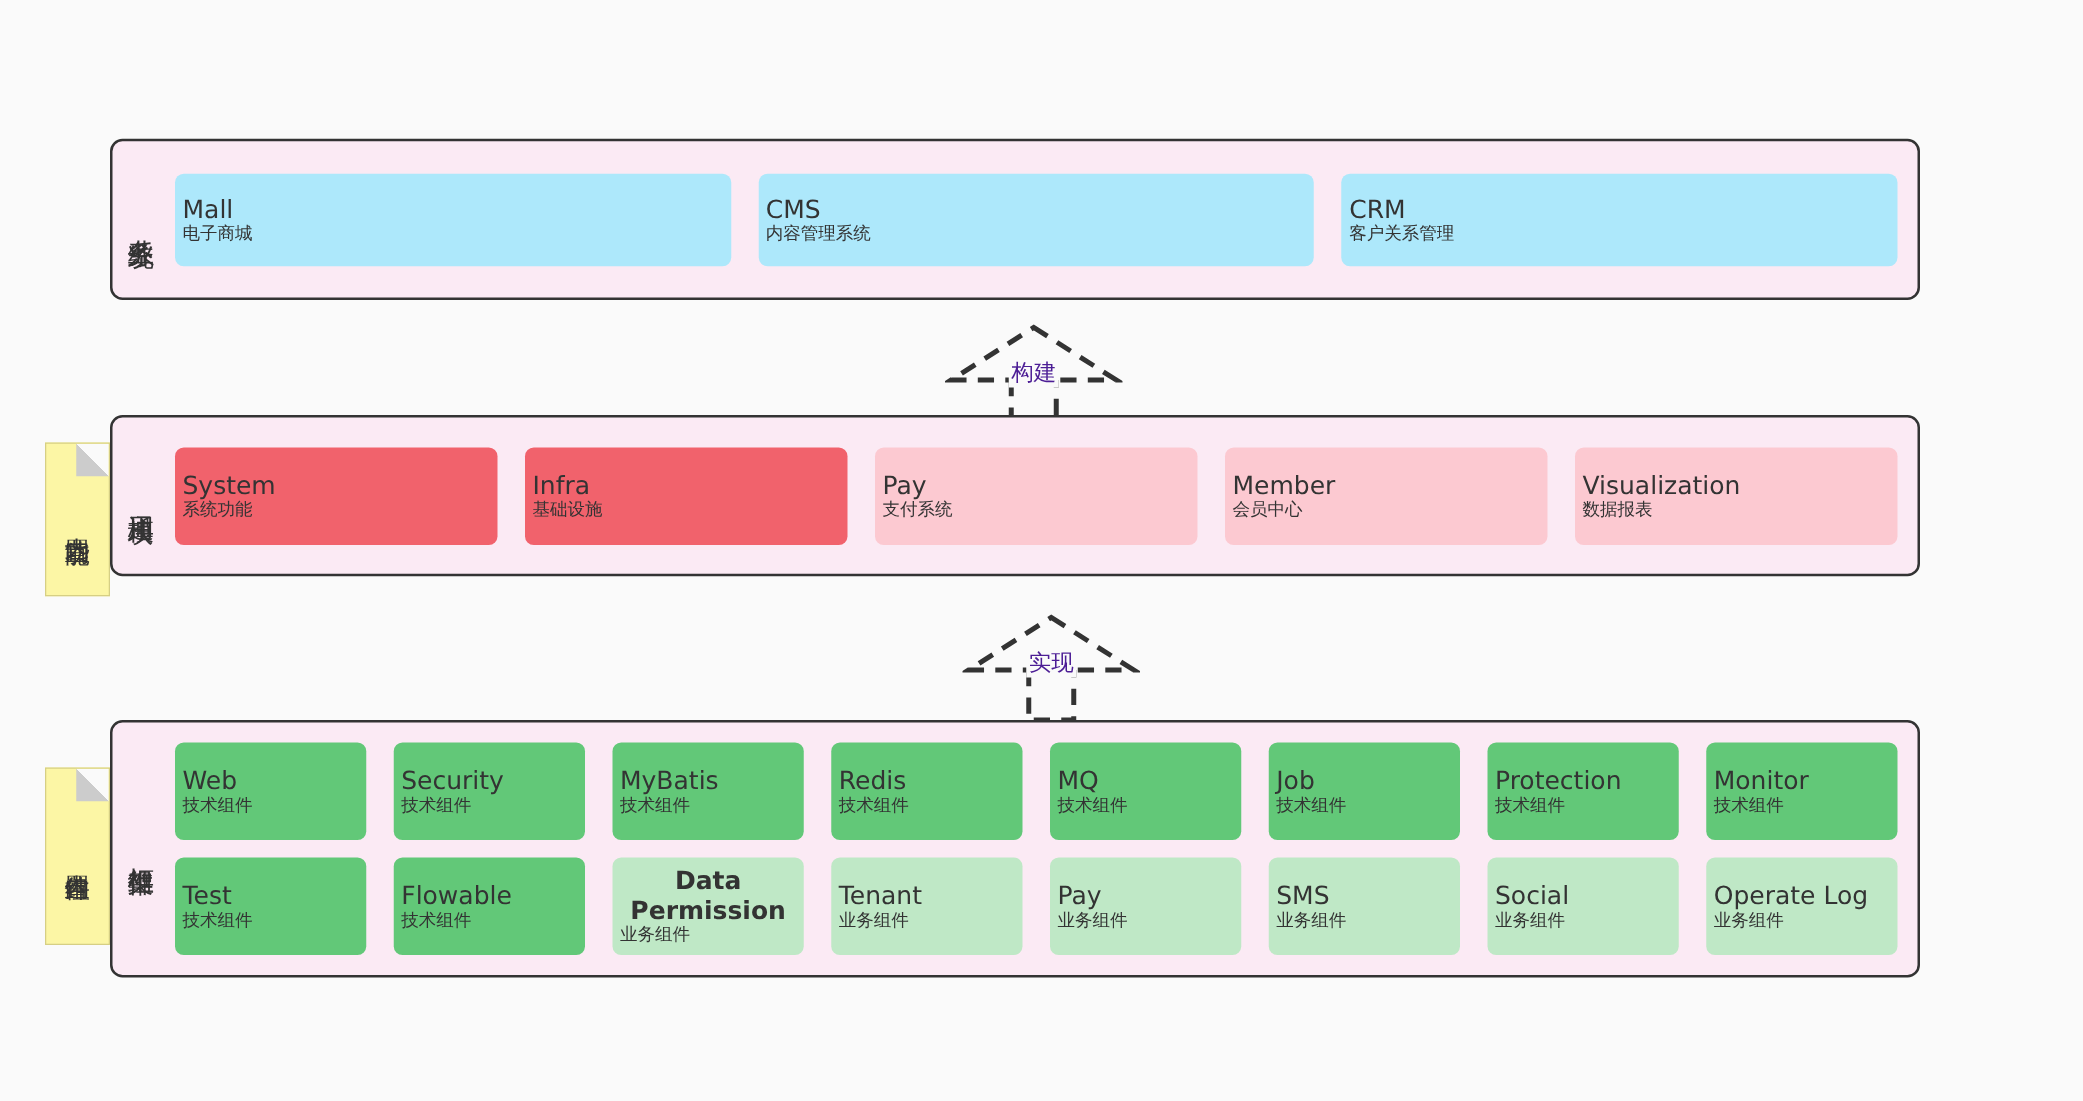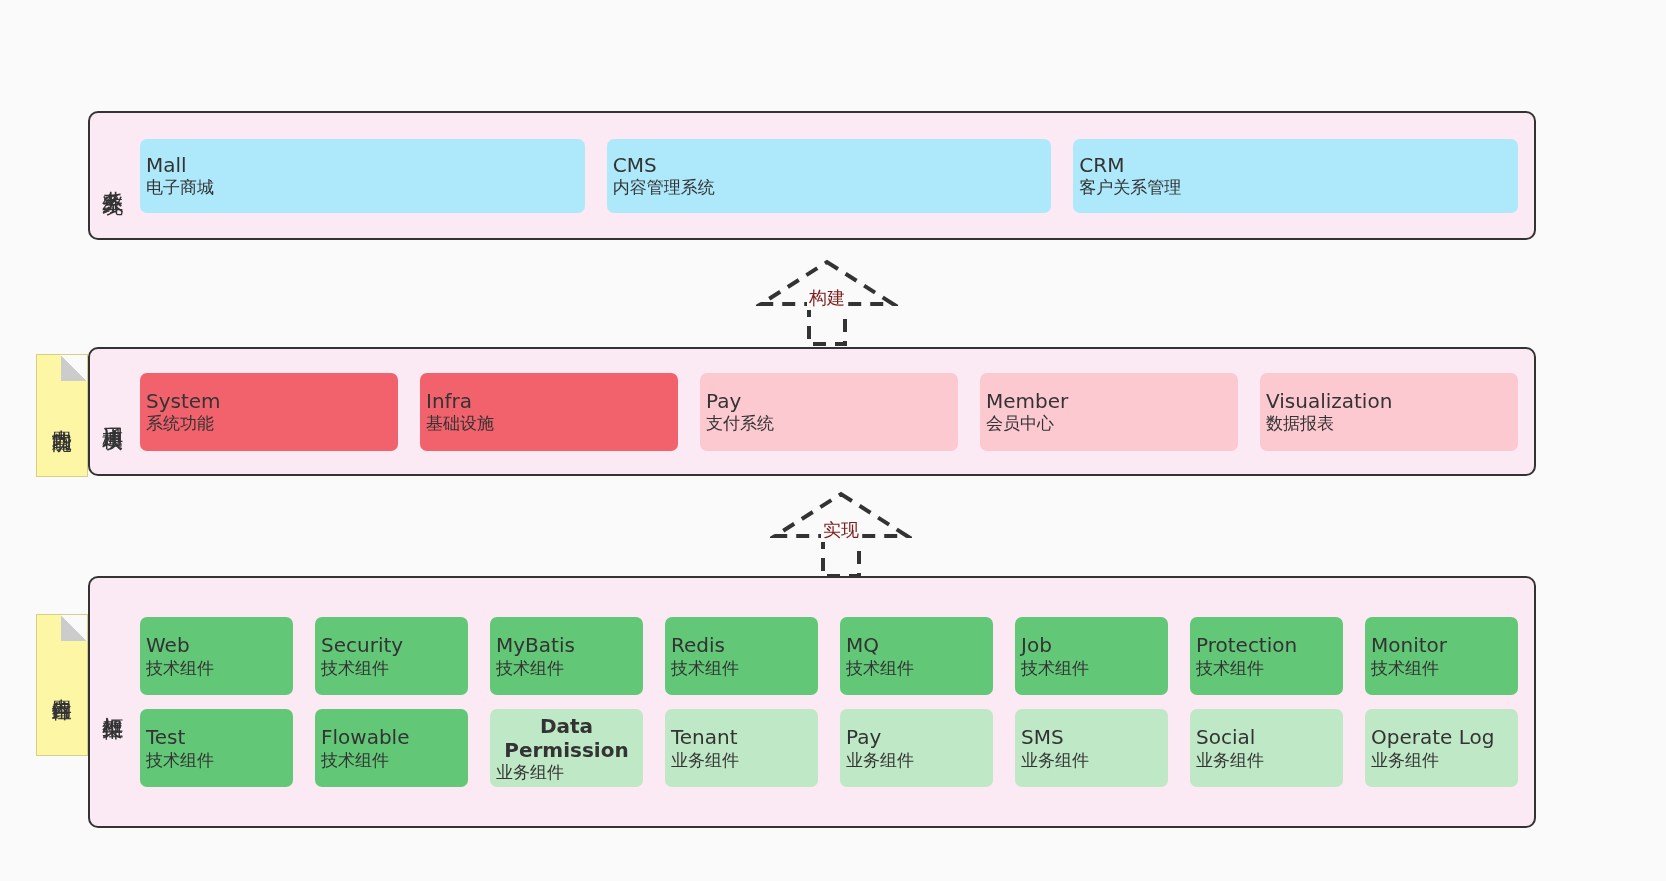--- a/index.html
+++ b/index.html
@@ -73,41 +73,41 @@
     text-align: center;
     color: #333333;
     box-sizing: border-box;
     padding: 4px 6px;
   }
   .node .t1 {
     font-size: 20px;
     line-height: 1.22;
   }
   .node .t2 {
-    font-size: 17px;
+    font-size: 14px;
     line-height: 1.22;
   }
   .node.three .t1 { line-height: 1.2; font-weight: bold; }
 
   .blue  { background: #ade8fb; }
   .red   { background: #f1626c; }
   .pink  { background: #fcc9d1; }
   .green { background: #62c878; }
   .lgreen{ background: #bfe8c6; }
 
   
   #layer-business { left: 88px; top: 111px; width: 1448px; height: 129px; }
   #layer-business .node { height: 74px; }
 
   
-  #layer-modules { left: 88px; top: 347px; width: 1448px; height: 129px; }
+  #layer-modules { left: 88px; top: 332px; width: 1448px; height: 129px; }
   #layer-modules .node { height: 78px; }
 
   
-  #layer-framework { left: 88px; top: 576px; width: 1448px; height: 252px; }
+  #layer-framework { left: 88px; top: 576px; width: 1448px; height: 206px; }
   #layer-framework .node { height: 78px; }
 
   
   .note {
     position: absolute;
     background: #fcf6a5;
     border: 1px solid #d6cf84;
     box-sizing: border-box;
     display: flex;
     align-items: center;
@@ -137,21 +137,21 @@
     position: absolute;
   }
   .arrow svg { display: block; }
   .arrow .arrow-label {
     position: absolute;
     left: 50%;
     transform: translateX(-50%);
     top: 28px;
     background: #fafafa;
     font-size: 18px;
-    color: #7f1d1d;
+    color: #4c1d95;
     padding: 0 2px;
     white-space: nowrap;
   }
   #arrow-build   { left: 756px; top: 258px; width: 142px; height: 88px; }
   #arrow-realize { left: 770px; top: 490px; width: 142px; height: 88px; }
 </style>
 </head>
 <body>
 
 <div class="canvas">

